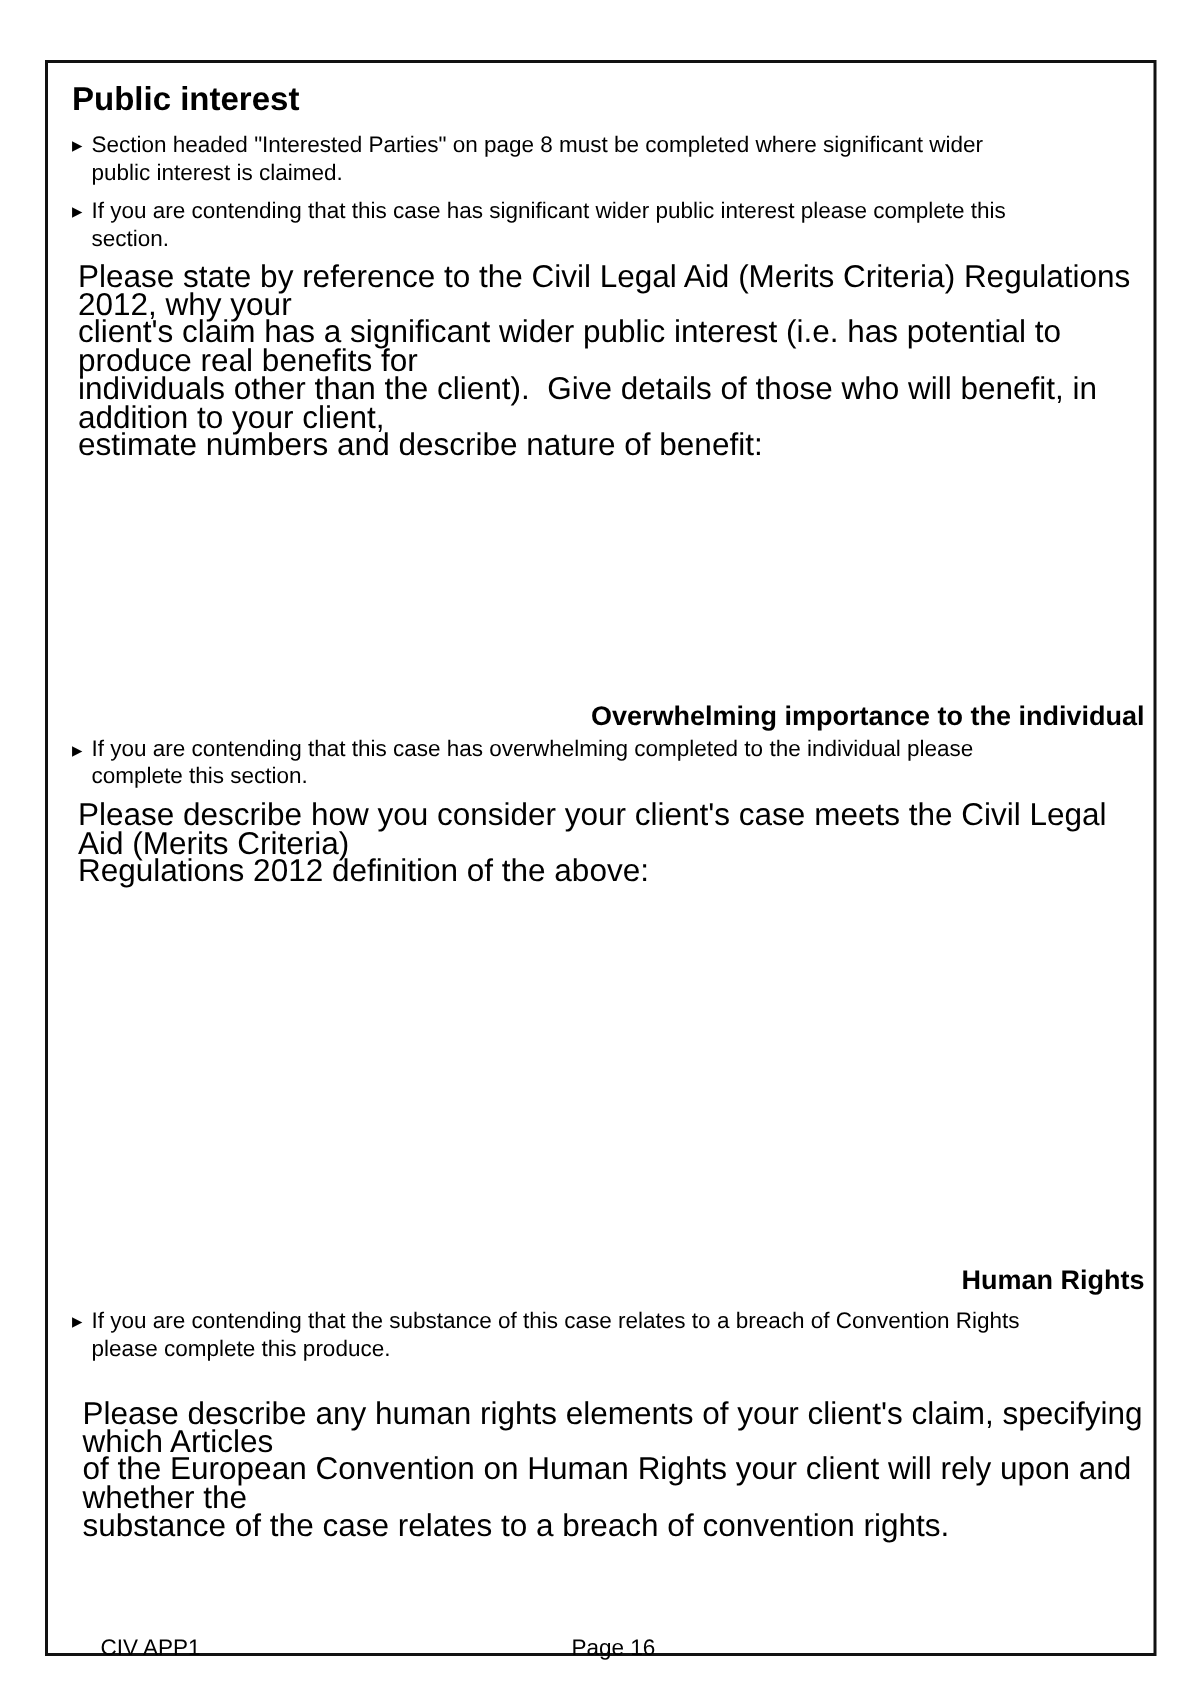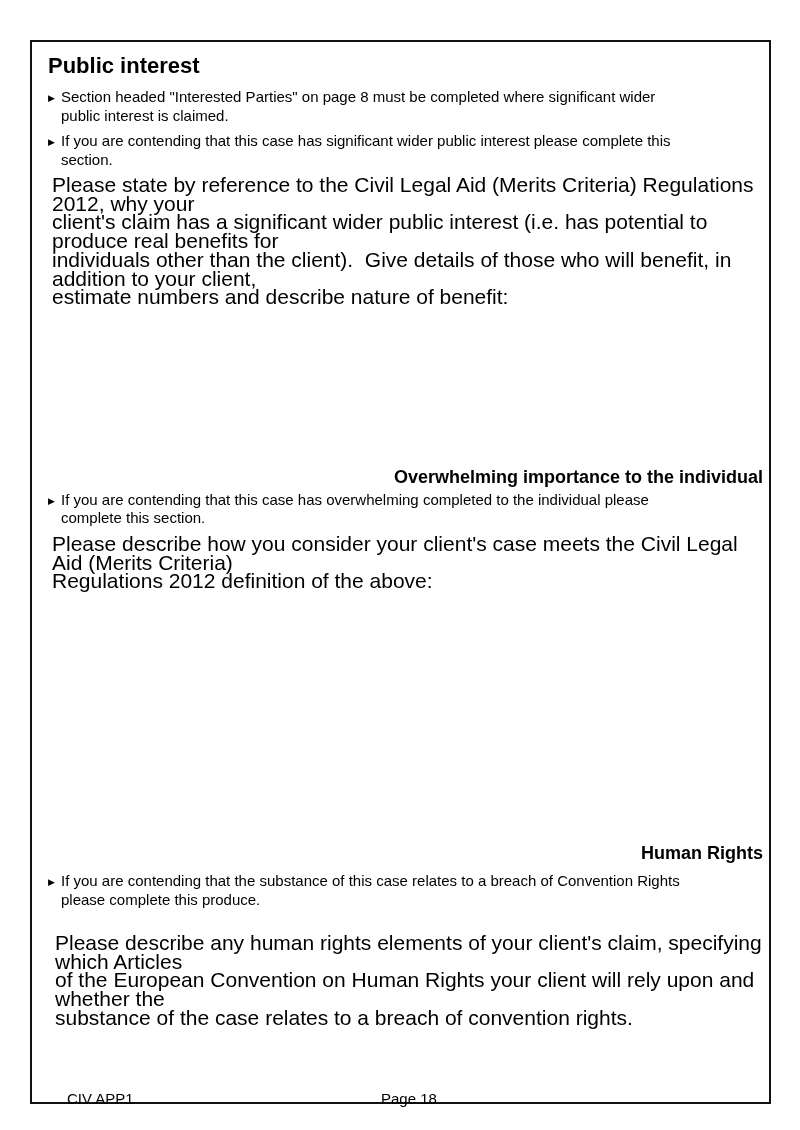--- a/index.html
+++ b/index.html
@@ -155,15 +155,15 @@
 
       <p class="prompt hr-prompt">Please describe any human rights elements of your client's claim, specifying which Articles
 of the European Convention on Human Rights your client will rely upon and whether the
 substance of the case relates to a breach of convention rights.</p>
     </section>
 
   </div>
 
   <div class="footer">
     <span class="footer-left">CIV APP1</span>
-    <span class="footer-center">Page 18</span>
+    <span class="footer-center">Page 16</span>
   </div>
 </div>
 
 </body></html>

